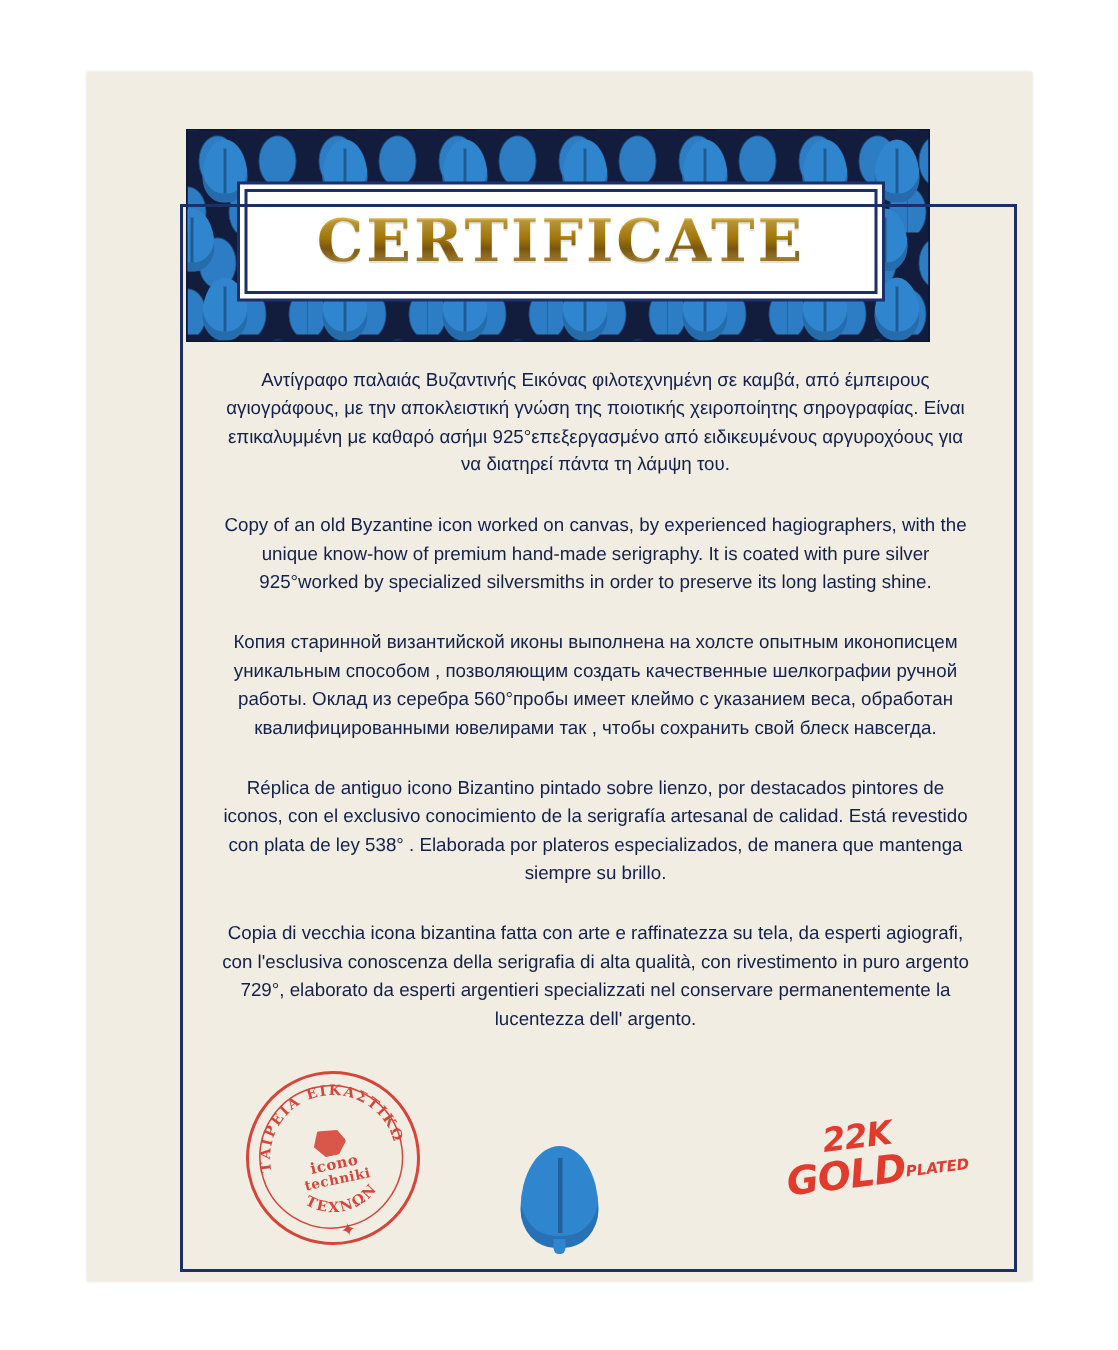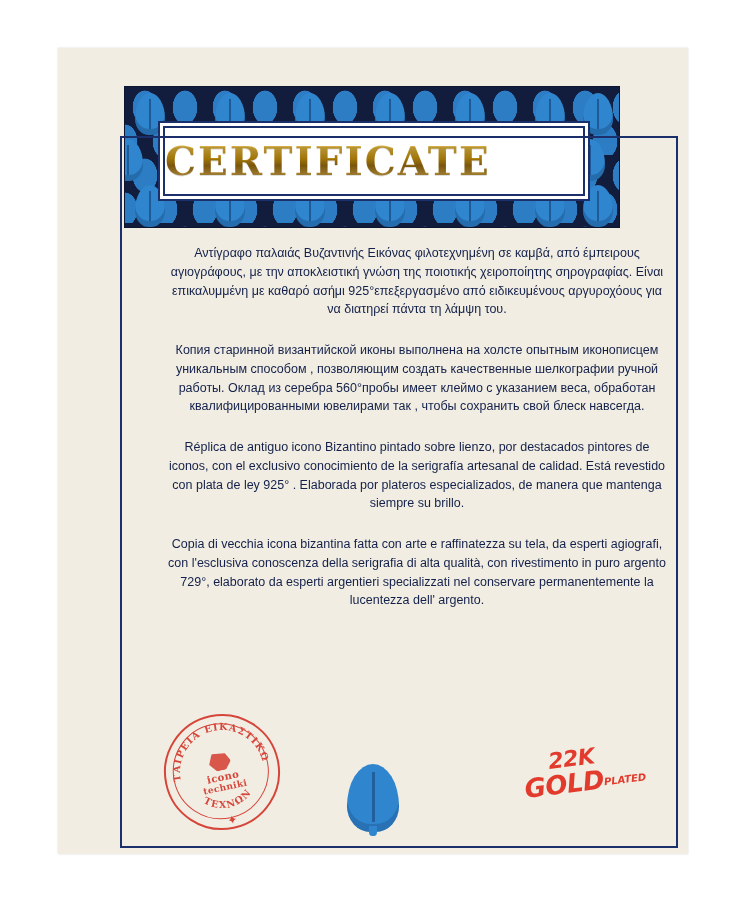--- a/index.html
+++ b/index.html
@@ -92,20 +92,21 @@
     position: absolute;
     left: 105px;
     top: 78px;
     width: 418px;
     height: 66px;
     background: #ffffff;
     border: 2px solid #1b2f6b;
     box-shadow: 0 0 0 3px #ffffff, 0 0 0 5px #1b2f6b;
     display: flex;
     align-items: center;
+    justify-content: center;
   }
   .title-text {
     font-family: "DejaVu Serif", serif;
     font-size: 39px;
     letter-spacing: 2px;
     font-weight: bold;
     color: #b8860b;
     background: linear-gradient(180deg, #e7c86a 0%, #b8860b 45%, #8c6310 60%, #d8b45c 100%);
     -webkit-background-clip: text;
     background-clip: text;
@@ -113,21 +114,20 @@
     text-shadow: 0 1px 0 rgba(0,0,0,0.12);
     white-space: nowrap;
   }
 
   
   .content {
     position: absolute;
     left: 62px;
     top: 196px;
     width: 554px;
-    padding-left: 20px;
   }
   .para {
     color: #13204a;
     text-align: center;
     margin: 0 0 16px 0;
     padding: 0 28px;
     line-height: 1.5;
   }
   .para.greek   { font-size: 12.5px; }
   .para.english { font-size: 12.5px; }
@@ -310,22 +310,23 @@
     </div>
 
     <div class="title-plate">
       <div class="title-text">CERTIFICATE</div>
     </div>
 
     <div class="cert-frame"></div>
 
     <div class="content">
       <p class="para greek gap-lg">Αντίγραφο παλαιάς Βυζαντινής Εικόνας φιλοτεχνημένη σε καμβά, από έμπειρους αγιογράφους, με την αποκλειστική γνώση της ποιοτικής χειροποίητης σηρογραφίας. Είναι επικαλυμμένη με  καθαρό ασήμι 925°επεξεργασμένο από ειδικευμένους αργυροχόους για να διατηρεί πάντα τη λάμψη του.</p>
+      <p class="para english gap-lg">Copy of an old Byzantine icon worked on canvas, by experienced hagiographers, with the unique know-how of premium hand-made serigraphy. It is coated with pure silver 925°worked by specialized silversmiths in order to preserve its long lasting shine.</p>
       <p class="para russian gap-lg">Копия старинной византийской иконы выполнена на холсте опытным иконописцем уникальным способом , позволяющим создать качественные шелкографии ручной работы.  Оклад из серебра 560°пробы имеет клеймо с указанием веса, обработан квалифицированными ювелирами так , чтобы сохранить свой блеск навсегда.</p>
-      <p class="para spanish gap-lg">Réplica de antiguo icono Bizantino pintado sobre lienzo, por destacados pintores de iconos, con el exclusivo conocimiento de la serigrafía artesanal de calidad. Está revestido con plata de ley 925° . Elaborada por plateros especializados, de manera que mantenga siempre su brillo.</p>
+      <p class="para spanish gap-lg">Réplica de antiguo icono Bizantino pintado sobre lienzo, por destacados pintores de iconos, con el exclusivo conocimiento de la serigrafía artesanal de calidad. Está revestido con plata de ley 538° . Elaborada por plateros especializados, de manera que mantenga siempre su brillo.</p>
       <p class="para italian">Copia di vecchia icona bizantina fatta con arte e raffinatezza su tela, da esperti agiografi, con l'esclusiva conoscenza della serigrafia di alta qualità, con rivestimento in puro argento 729°, elaborato da esperti argentieri specializzati nel conservare permanentemente la lucentezza dell' argento.</p>
     </div>
 
     <div class="stamp">
       <div class="ring-inner"></div>
       <svg class="stamp-arc" viewBox="0 0 112 112">
         <defs>
           <path id="arcTop" d="M 14,56 A 42,42 0 0 1 98,56"></path>
           <path id="arcBottom" d="M 20,56 A 36,36 0 0 0 92,56"></path>
         </defs>

